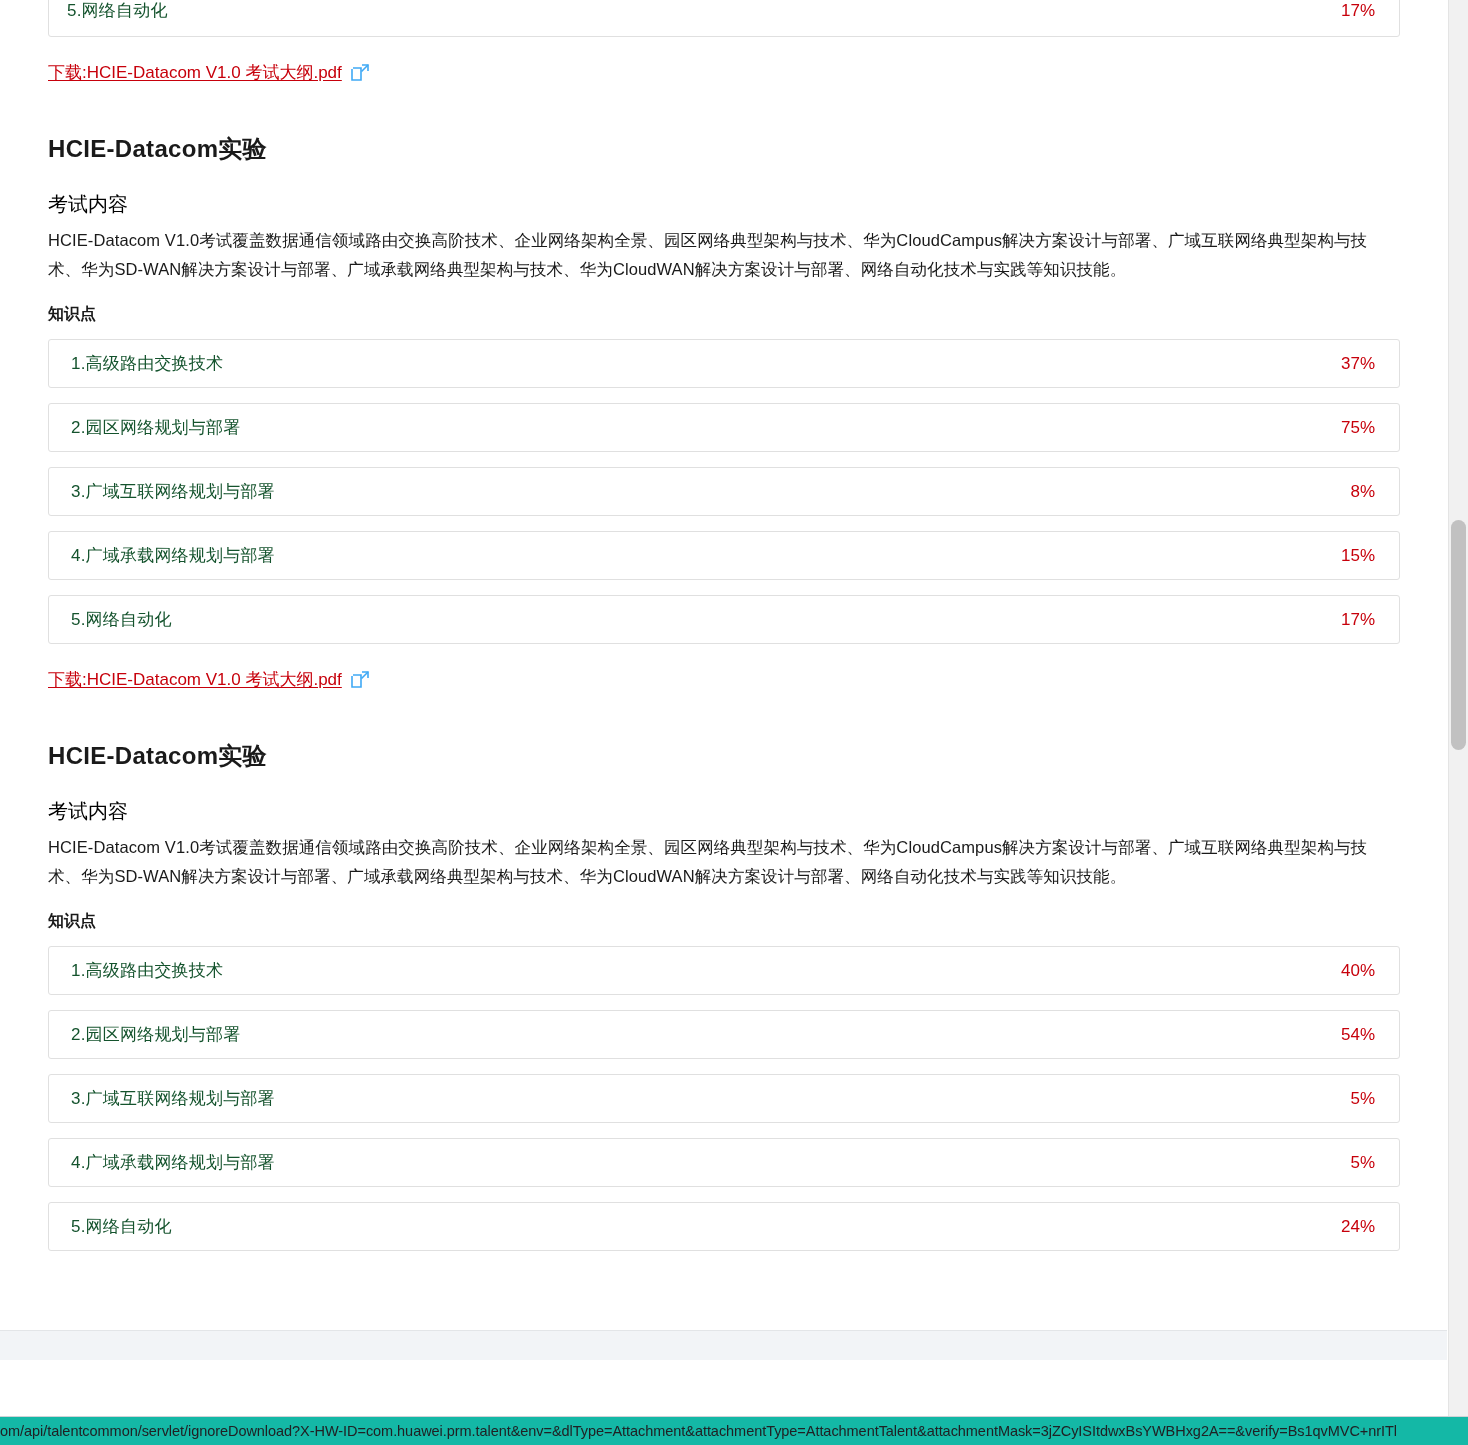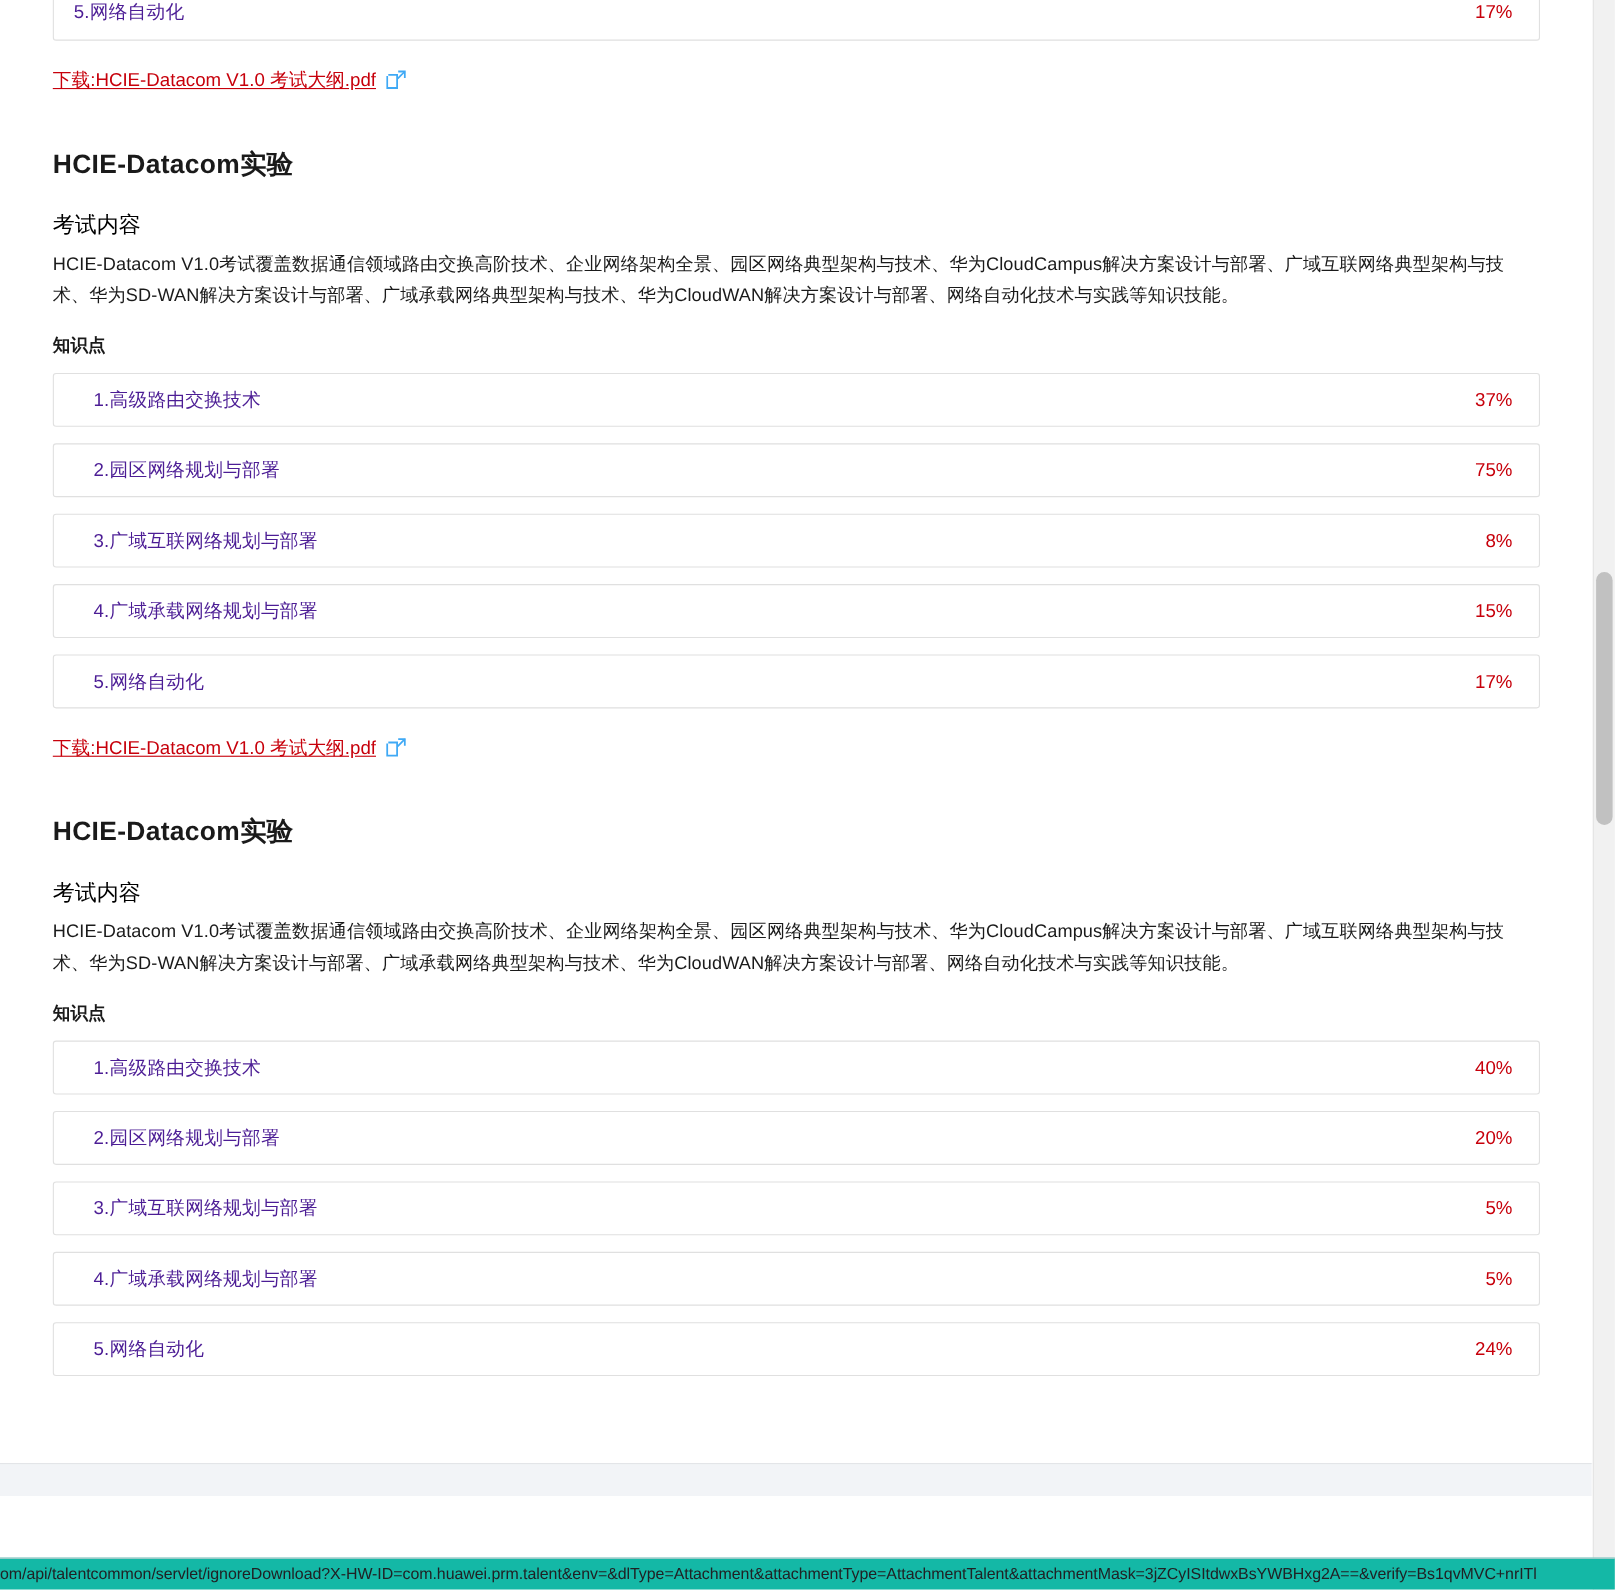--- a/index.html
+++ b/index.html
@@ -27,27 +27,27 @@
     padding: 0 48px 0 48px;
   }
   
   .kp-row {
     border: 1px solid #e0e0e0;
     border-radius: 3px;
     height: 49px;
     display: flex;
     align-items: center;
     justify-content: space-between;
-    padding: 0 24px 0 36px;
+    padding: 0 24px 0 22px;
     margin-bottom: 15px;
     background: #fff;
   }
   .kp-label {
     font-size: 17px;
-    color: #4c1d95;
+    color: #14532d;
     letter-spacing: .2px;
   }
   .kp-pct {
     font-size: 17px;
     color: #c7000b;
     font-weight: 400;
   }
   
   .top-row {
     border: 1px solid #e0e0e0;
@@ -224,21 +224,21 @@
       <h3 class="sub-title">考试内容</h3>
       <p class="body-text">HCIE-Datacom V1.0考试覆盖数据通信领域路由交换高阶技术、企业网络架构全景、园区网络典型架构与技术、华为CloudCampus解决方案设计与部署、广域互联网络典型架构与技术、华为SD-WAN解决方案设计与部署、广域承载网络典型架构与技术、华为CloudWAN解决方案设计与部署、网络自动化技术与实践等知识技能。</p>
       <h3 class="kp-title">知识点</h3>
 
       <div class="kp-row">
         <span class="kp-label">1.高级路由交换技术</span>
         <span class="kp-pct">40%</span>
       </div>
       <div class="kp-row">
         <span class="kp-label">2.园区网络规划与部署</span>
-        <span class="kp-pct">20%</span>
+        <span class="kp-pct">54%</span>
       </div>
       <div class="kp-row">
         <span class="kp-label">3.广域互联网络规划与部署</span>
         <span class="kp-pct">5%</span>
       </div>
       <div class="kp-row">
         <span class="kp-label">4.广域承载网络规划与部署</span>
         <span class="kp-pct">5%</span>
       </div>
       <div class="kp-row">

